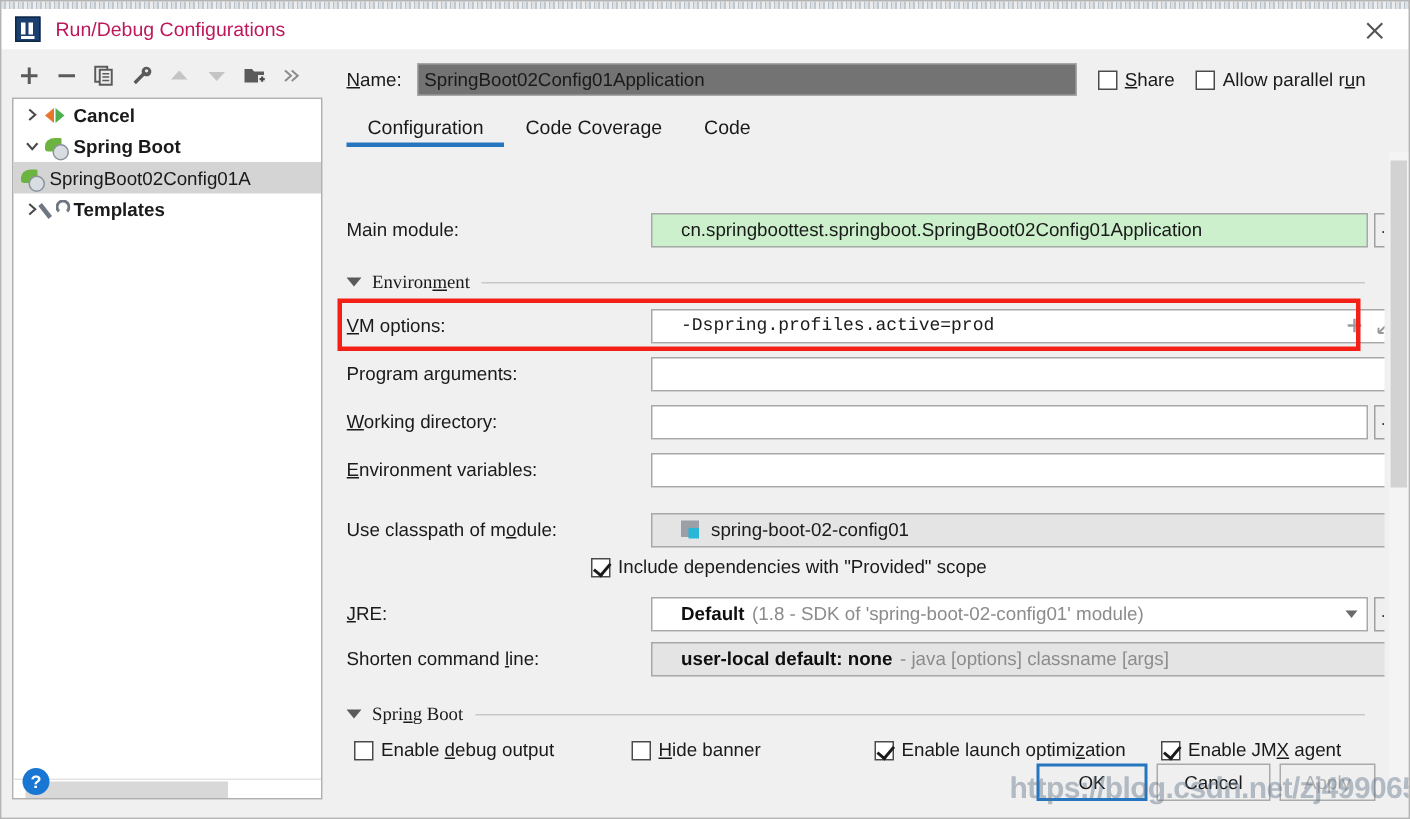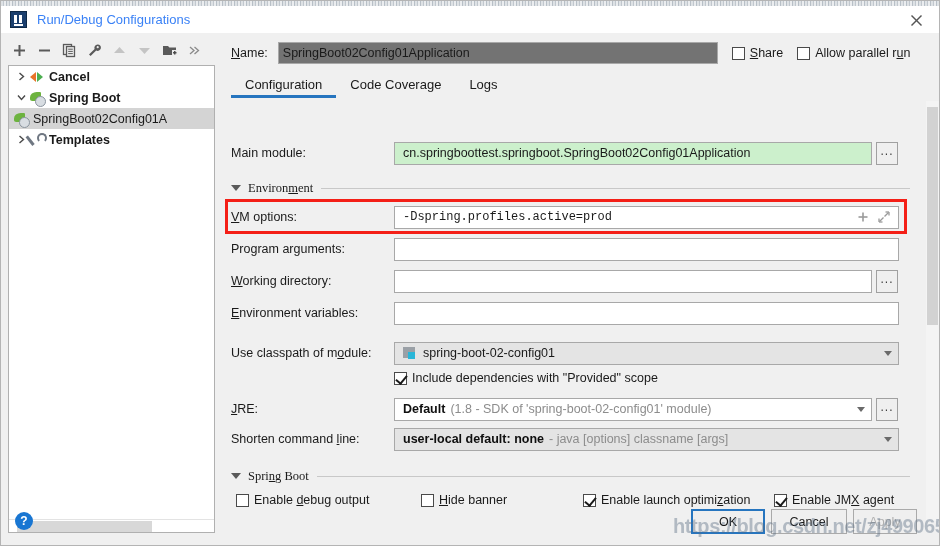--- a/index.html
+++ b/index.html
@@ -50,21 +50,21 @@
     content: ""; position: absolute; left: 8px; top: 3px;
     width: 3px; height: 8px; background: #ffffff;
   }
   #app-icon .underbar {
     position: absolute; left: 3px; top: 12px; width: 9px; height: 2px;
     background: #ffffff;
   }
   #window-title {
     margin-left: 10px;
     font-size: 13px;
-    color: #3b82f6;
+    color: #be185d;
     white-space: nowrap;
   }
   #close-btn {
     position: absolute; right: 6px; top: 2px;
     width: 34px; height: 24px;
     display: flex; align-items: center; justify-content: center;
     cursor: pointer;
   }
   #close-btn svg { display: block; }
 
@@ -232,23 +232,24 @@
     display: flex; align-items: center;
   }
   .lbl {
     width: 163px; flex: none;
     font-size: 12.5px; white-space: nowrap;
   }
   .field {
     height: 23px;
     border: 1px solid #a8a8a8; background: #ffffff;
     display: flex; align-items: center;
-    padding: 0 8px;
+    padding: 0 19px;
     font-size: 12.5px;
     position: relative;
+    margin-left: 40px;
   }
   .field.greenbg { background: #ccf0cc; border-color: #a8a8a8; }
   .field.graybg  { background: #e4e4e4; }
   .field.mono {
     font-family: "Liberation Mono", monospace;
     font-size: 12px;
   }
   .ellipsis-btn {
     width: 22px; height: 23px; margin-left: 4px;
     border: 1px solid #a0a0a0; background: #efefef;
@@ -501,21 +502,21 @@
         </span>
         <span class="chk-wrap">
           <span class="chk"></span>
           <span class="chk-label">Allow parallel r<span class="u">u</span>n</span>
         </span>
       </div>
 
       <div id="tabs">
         <div class="tab active">Configuration</div>
         <div class="tab">Code Coverage</div>
-        <div class="tab">Logs</div>
+        <div class="tab">Code</div>
       </div>
 
       <div id="form-area">
 
         <div class="row" style="top:40px;">
           <span class="lbl">Main module:</span>
           <span class="field greenbg" style="width:478px;">cn.springboottest.springboot.SpringBoot02Config01Application</span>
           <span class="ellipsis-btn">...</span>
         </div>
 

